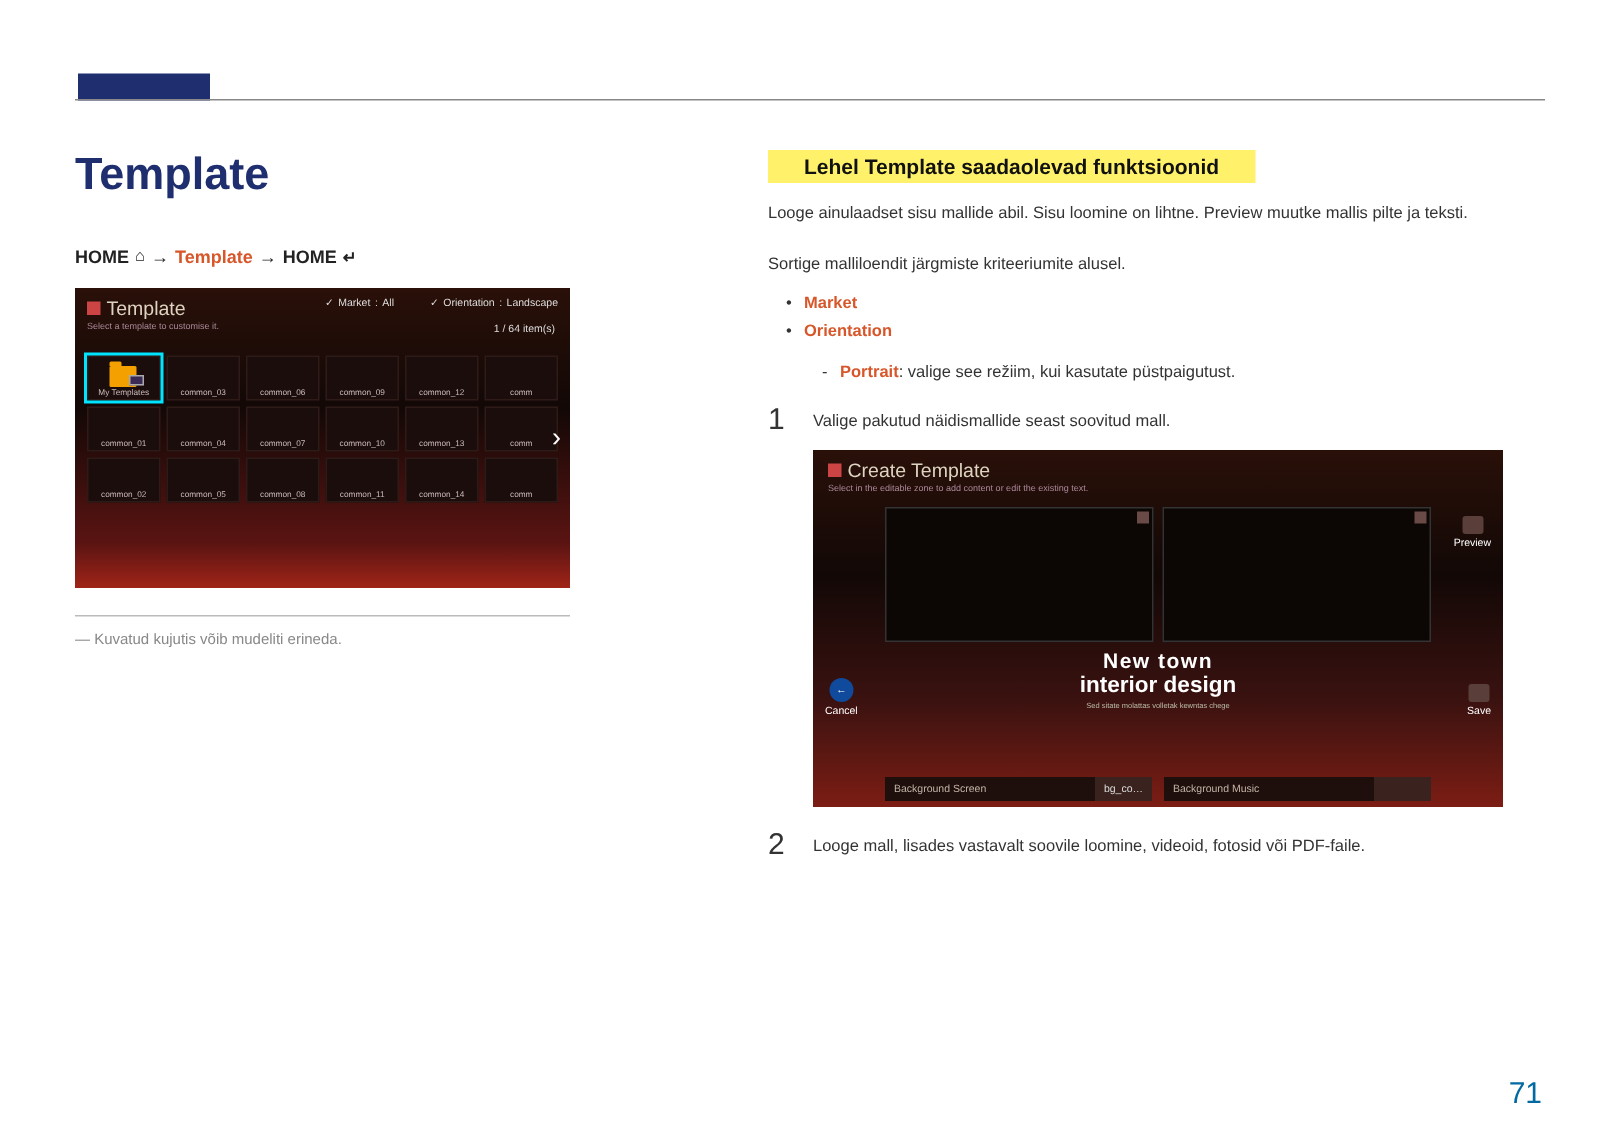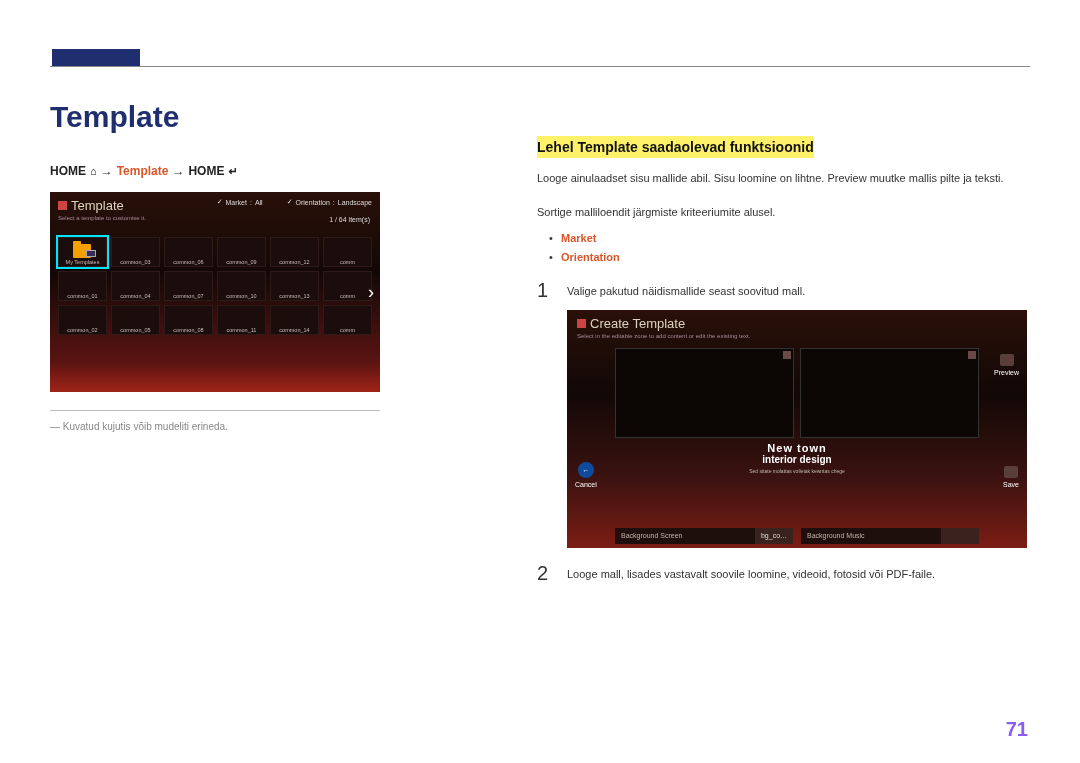--- a/index.html
+++ b/index.html
@@ -7,21 +7,21 @@
     width: 1080px;
     height: 763px;
     font-family: "Segoe UI", Arial, sans-serif;
     color: #333;
     background: #fff;
     position: relative;
     padding: 60px 50px 30px 50px;
   }
   .top-rule { position: absolute; top: 66px; left: 50px; right: 50px; border-top: 1px solid #888; }
   .accent-bar { position: absolute; top: 49px; left: 52px; width: 88px; height: 18px; background: #1e2e6e; }
-  .two-col { display: flex; gap: 107px; margin-top: 40px; }
+  .two-col { display: flex; gap: 82px; margin-top: 40px; }
   .left-col { width: 380px; }
   .right-col { flex: 1; }
 
   .h-template { color: #1e2e6e; font-size: 30px; font-weight: 600; margin-bottom: 30px; }
   .breadcrumb { font-size: 12px; font-weight: 700; color: #222; margin-bottom: 14px; display: flex; align-items: center; gap: 4px; }
   .breadcrumb .orange { color: #d7572b; font-weight: 700; }
   .breadcrumb .icon-box { display: inline-block; font-size: 11px; }
 
   .tmpl-panel {
     width: 330px; height: 200px;
@@ -40,21 +40,21 @@
   .tmpl-cell.selected { outline: 2px solid #00e5ff; }
   .tmpl-cell .folder { width: 18px; height: 14px; background: #f4a000; position:absolute; top:6px; left:14px; border-radius:1px; }
   .tmpl-cell .folder:before { content:''; position:absolute; top:-3px; left:0; width:8px; height:3px; background:#f4a000; border-radius:1px 1px 0 0; }
   .tmpl-cell .mini { width:10px; height:7px; background:#3b2a56; border:1px solid #aaa; position:absolute; bottom:9px; right:10px; }
   .tmpl-label { position:absolute; bottom:1px; left:0; right:0; text-align:center; font-size:5.5px; color:#cbb; white-space:nowrap; overflow:hidden; }
   .tmpl-arrow { position:absolute; right:6px; top:50%; transform:translateY(-50%); font-size:18px; color:#fff; }
 
   .hr-thin { border: none; border-top: 1px solid #bbb; margin: 18px 0 10px 0; width: 330px; }
   .footnote { font-size: 10px; color: #888; }
 
-  .section-h { background: #fff26a; font-size: 14px; font-weight: 700; color: #111; padding: 3px 0; display: inline-block; margin-bottom: 12px; margin-top: 36px; }
+  .section-h { background: #fff26a; font-size: 14px; font-weight: 700; color: #111; padding: 3px 24px; display: inline-block; margin-bottom: 12px; }
   .body-text { font-size: 11px; color: #333; line-height: 1.6; }
   .bullets { margin: 8px 0 12px 12px; font-size: 11px; line-height: 1.7; }
   .bullets li { list-style: none; position: relative; padding-left: 12px; }
   .bullets > li::before { content: '•'; position: absolute; left: 0; }
   .bullets .orange { color: #d7572b; font-weight: 600; }
   .sub-bullets { margin-left: 12px; }
   .sub-bullets li::before { content: '-'; }
 
   .step { display: flex; gap: 12px; margin-top: 6px; }
   .step-num { font-size: 20px; font-weight: 300; color: #333; width: 18px; }
@@ -70,29 +70,29 @@
   .create-panel .panel-sub { font-size: 6px; color: #a89; margin-top:2px; }
   .cp-side-l { position:absolute; left:8px; bottom:60px; text-align:center; font-size:7px; }
   .cp-side-l .circ { width:16px; height:16px; border-radius:50%; background:#104a9c; margin:0 auto 3px; display:flex; align-items:center; justify-content:center;}
   .cp-side-r { position:absolute; right:8px; top:44px; text-align:center; font-size:7px; }
   .cp-side-r .ico, .cp-side-r2 .ico { width:14px; height:12px; background:#5a3e39; margin:0 auto 3px; border-radius:2px; }
   .cp-side-r2 { position:absolute; right:8px; bottom:60px; text-align:center; font-size:7px; }
   .cp-stage { position:absolute; top:38px; left:48px; right:48px; height:90px; display:flex; gap:6px; }
   .cp-stage .slot { flex:1; background:#0c0604; border:1px solid #333; position:relative; }
   .cp-stage .slot .corner { position:absolute; top:2px; right:2px; width:8px; height:8px; background:#6a4a46; }
   .cp-caption { position:absolute; top:132px; left:0; right:0; text-align:center; }
-  .cp-caption .line1 { font-size:11px; font-weight:700; letter-spacing:1px; }
-  .cp-caption .line2 { font-size:10px; font-weight:700; }
+  .cp-caption .line1 { font-size:14px; font-weight:700; letter-spacing:1px; }
+  .cp-caption .line2 { font-size:15px; font-weight:700; }
   .cp-caption .line3 { font-size:5px; color:#bba; margin-top:3px; }
   .cp-tabs { position:absolute; bottom:4px; left:48px; right:48px; display:flex; gap:8px; font-size:7px; }
   .cp-tabs .tabgrp { flex:1; background:#1f0f0c; height:16px; display:flex; align-items:center; }
   .cp-tabs .tlbl { flex:1; padding-left:6px; color:#c3b3a7; }
   .cp-tabs .tbtn { width:38px; height:100%; background:#3a231f; display:flex; align-items:center; justify-content:center; color:#ddd; }
 
-  .page-num { position: absolute; bottom: 22px; right: 52px; font-size: 20px; color: #8b5cf6; font-weight: 700; }
+  .page-num { position: absolute; bottom: 22px; right: 52px; font-size: 20px; color: #0369a1; font-weight: 400; }
 </style>
 </head>
 <body>
 
 <div class="accent-bar"></div>
 <div class="top-rule"></div>
 
 <div class="two-col">
   <div class="left-col">
     <h1 class="h-template">Template</h1>
@@ -198,20 +198,21 @@
 
   <div class="right-col">
     <div class="section-h">Lehel Template saadaolevad funktsioonid</div>
     <p class="body-text">Looge ainulaadset sisu mallide abil. Sisu loomine on lihtne. Preview muutke mallis pilte ja teksti.</p>
     <p class="body-text" style="margin-top:16px">Sortige malliloendit järgmiste kriteeriumite alusel.</p>
 
     <ul class="bullets">
       <li><span class="orange">Market</span></li>
       <li><span class="orange">Orientation</span>
         <ul class="bullets sub-bullets">
+          <li><span class="orange">Portrait</span><span>: valige see režiim, kui kasutate püstpaigutust.</span></li>
         </ul>
       </li>
     </ul>
 
     <div class="step">
       <div class="step-num">1</div>
       <div class="step-body">Valige pakutud näidismallide seast soovitud mall.</div>
     </div>
 
     <div class="create-panel">

